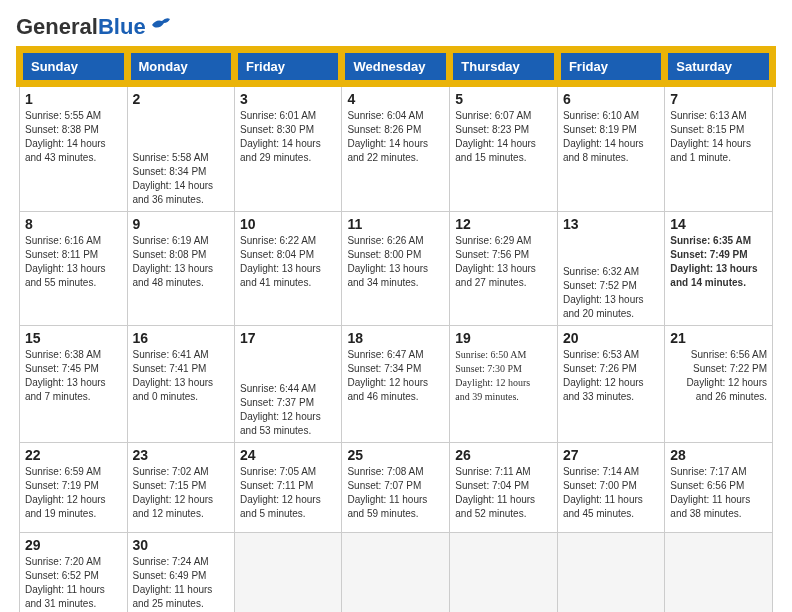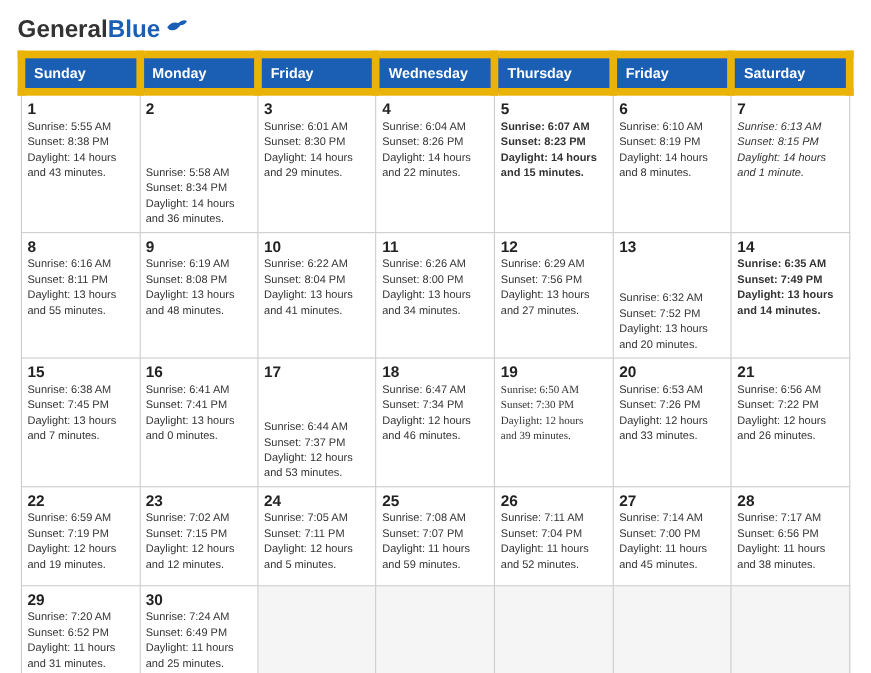--- a/index.html
+++ b/index.html
@@ -128,35 +128,35 @@
         </td>
         <td>
           <span class="day-num">4</span>
           <div class="day-info" style="white-space: pre-line;">Sunrise: 6:04 AM
 Sunset: 8:26 PM
 Daylight: 14 hours
 and 22 minutes.</div>
         </td>
         <td>
           <span class="day-num">5</span>
-          <div class="day-info" style="white-space: pre-line; font-weight: bold;">Sunrise: 6:07 AM
+          <div class="day-info" style="white-space: pre-line;">Sunrise: 6:07 AM
 Sunset: 8:23 PM
 Daylight: 14 hours
 and 15 minutes.</div>
         </td>
         <td>
           <span class="day-num">6</span>
           <div class="day-info" style="white-space: pre-line;">Sunrise: 6:10 AM
 Sunset: 8:19 PM
 Daylight: 14 hours
 and 8 minutes.</div>
         </td>
         <td>
           <span class="day-num">7</span>
-          <div class="day-info" style="white-space: pre-line; font-style: italic;">Sunrise: 6:13 AM
+          <div class="day-info" style="white-space: pre-line;">Sunrise: 6:13 AM
 Sunset: 8:15 PM
 Daylight: 14 hours
 and 1 minute.</div>
         </td>
       </tr>
       <tr>
         <td>
           <span class="day-num">8</span>
           <div class="day-info" style="white-space: pre-line;">Sunrise: 6:16 AM
 Sunset: 8:11 PM
@@ -244,21 +244,21 @@
         </td>
         <td>
           <span class="day-num">20</span>
           <div class="day-info" style="white-space: pre-line;">Sunrise: 6:53 AM
 Sunset: 7:26 PM
 Daylight: 12 hours
 and 33 minutes.</div>
         </td>
         <td>
           <span class="day-num">21</span>
-          <div class="day-info" style="white-space: pre-line;">Sunrise: 6:56 AM
+          <div class="day-info" style="white-space: pre-line; text-align: right;">Sunrise: 6:56 AM
 Sunset: 7:22 PM
 Daylight: 12 hours
 and 26 minutes.</div>
         </td>
       </tr>
       <tr>
         <td>
           <span class="day-num">22</span>
           <div class="day-info" style="white-space: pre-line;">Sunrise: 6:59 AM
 Sunset: 7:19 PM

